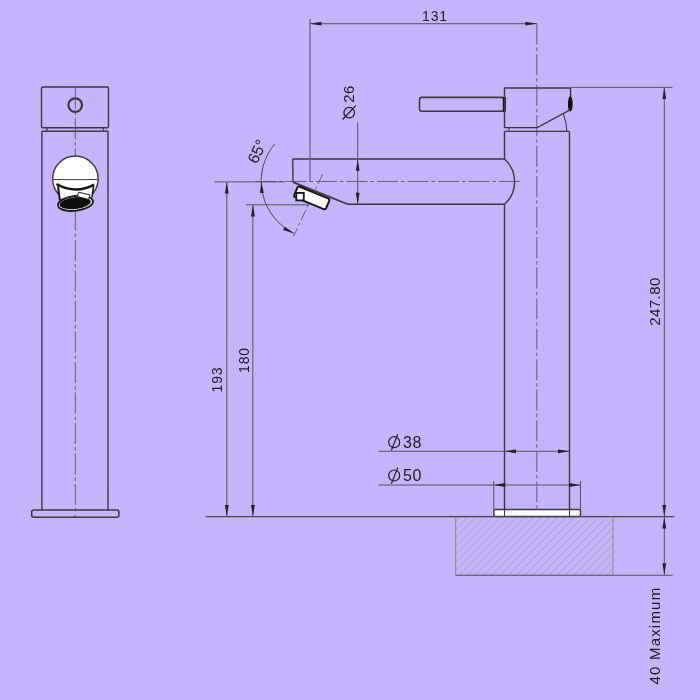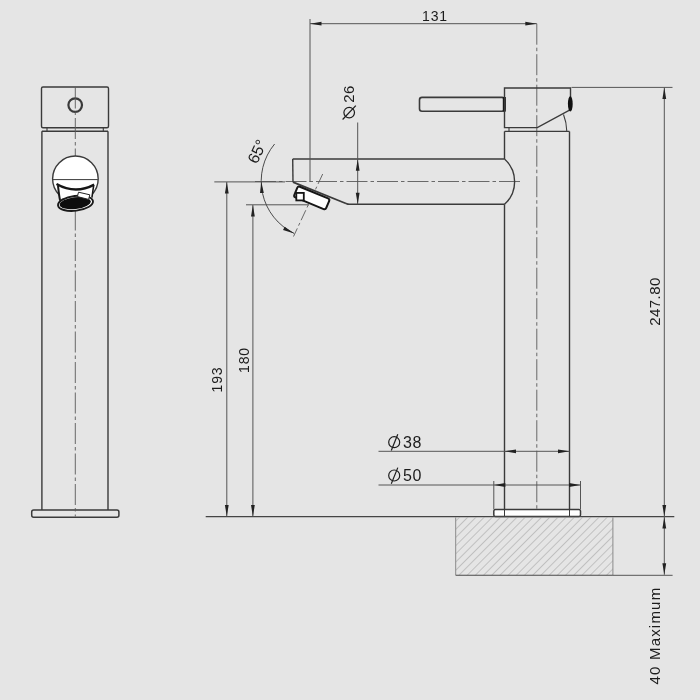--- a/index.html
+++ b/index.html
@@ -1,16 +1,16 @@
 <!DOCTYPE html>
 <html><head>
 <meta charset="utf-8">
 <style>
   html,body{margin:0;padding:0;background:#ffffff;}
-  #page{width:700px;height:700px;position:relative;background:#e5e5e5;overflow:hidden;}
+  #page{width:700px;height:700px;position:relative;background:#c4b5fd;overflow:hidden;}
   svg{position:absolute;left:0;top:0;filter:blur(0.45px);}
   text{font-family:"Liberation Sans", sans-serif;fill:#1c1c1c;}
 </style>
 </head>
 <body>
 <div id="page">
 <svg width="700" height="700" viewBox="0 0 700 700">
 <defs>
   <path id="arr" d="M0,0 L-11.5,1.9 L-11.5,-1.9 Z" fill="#222"></path>
   <pattern id="hatch" patternUnits="userSpaceOnUse" width="5.8" height="5.8" patternTransform="rotate(45)">

